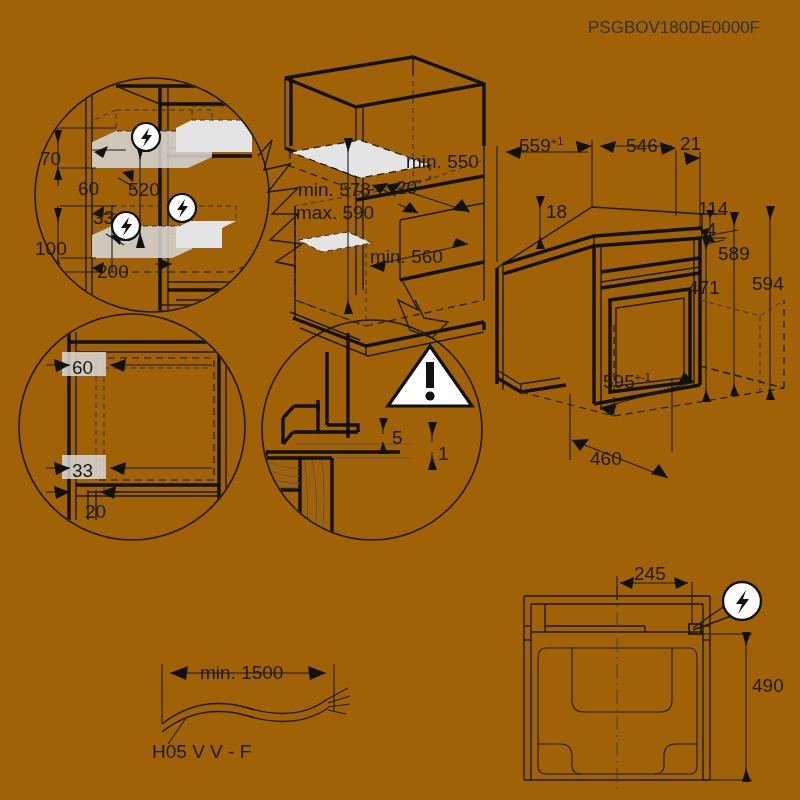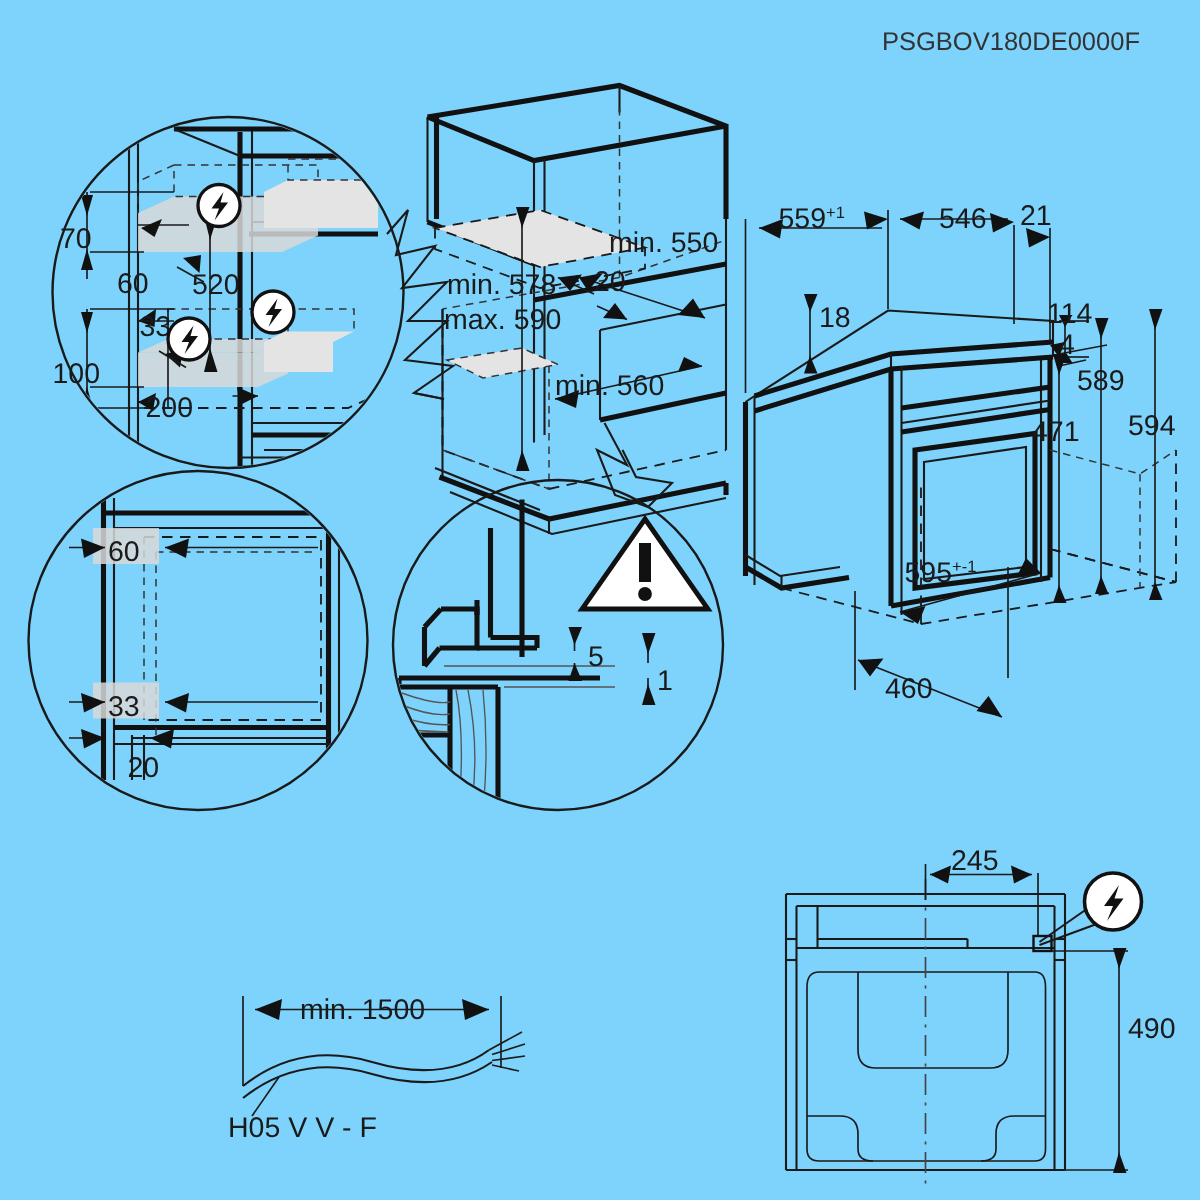--- a/index.html
+++ b/index.html
@@ -8,21 +8,21 @@
     padding: 0;
     background: #ffffff;
   }
   body {
     font-family: "Liberation Sans", sans-serif;
   }
   #sheet {
     position: relative;
     width: 800px;
     height: 800px;
-    background: #7dd3fc;
+    background: #a16207;
     overflow: hidden;
   }
   #drawing {
     position: absolute;
     left: 0;
     top: 0;
     width: 800px;
     height: 800px;
   }
   .dimtext {

